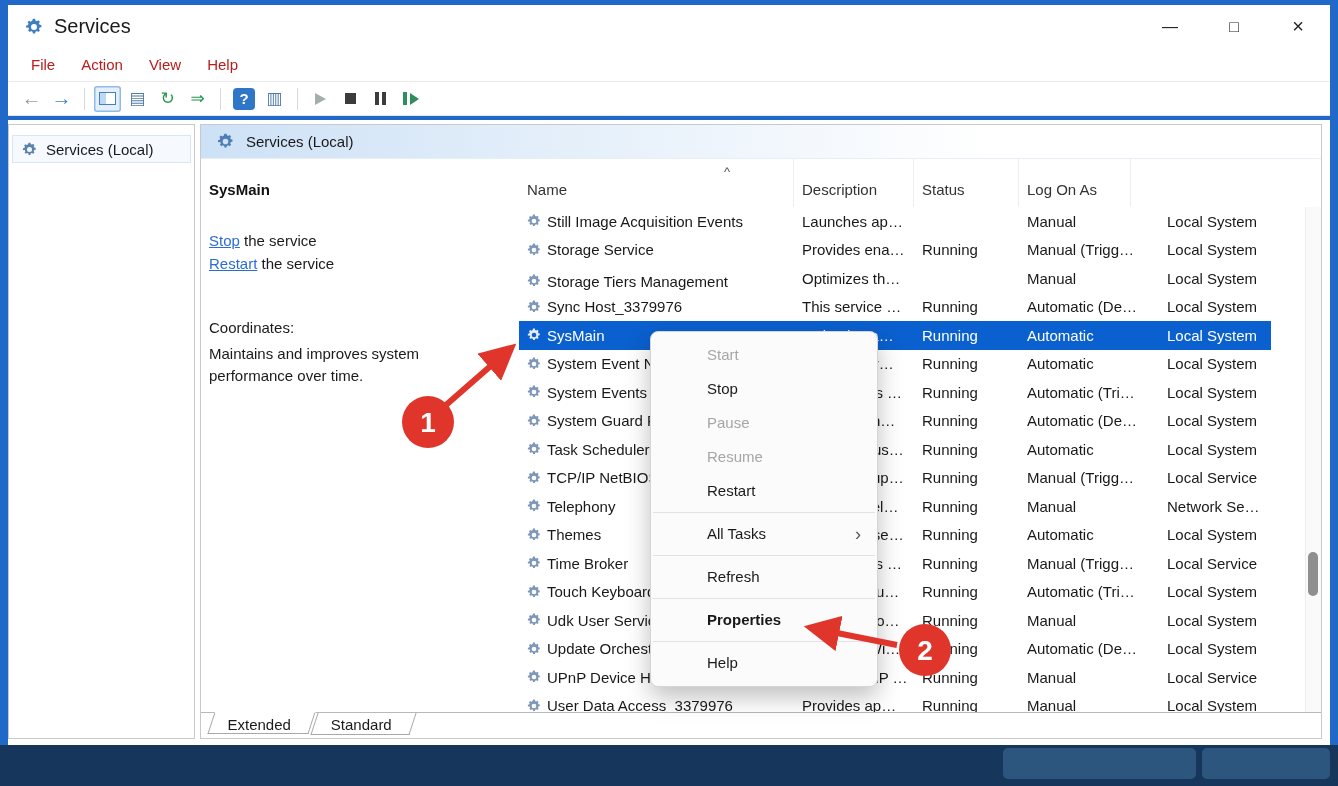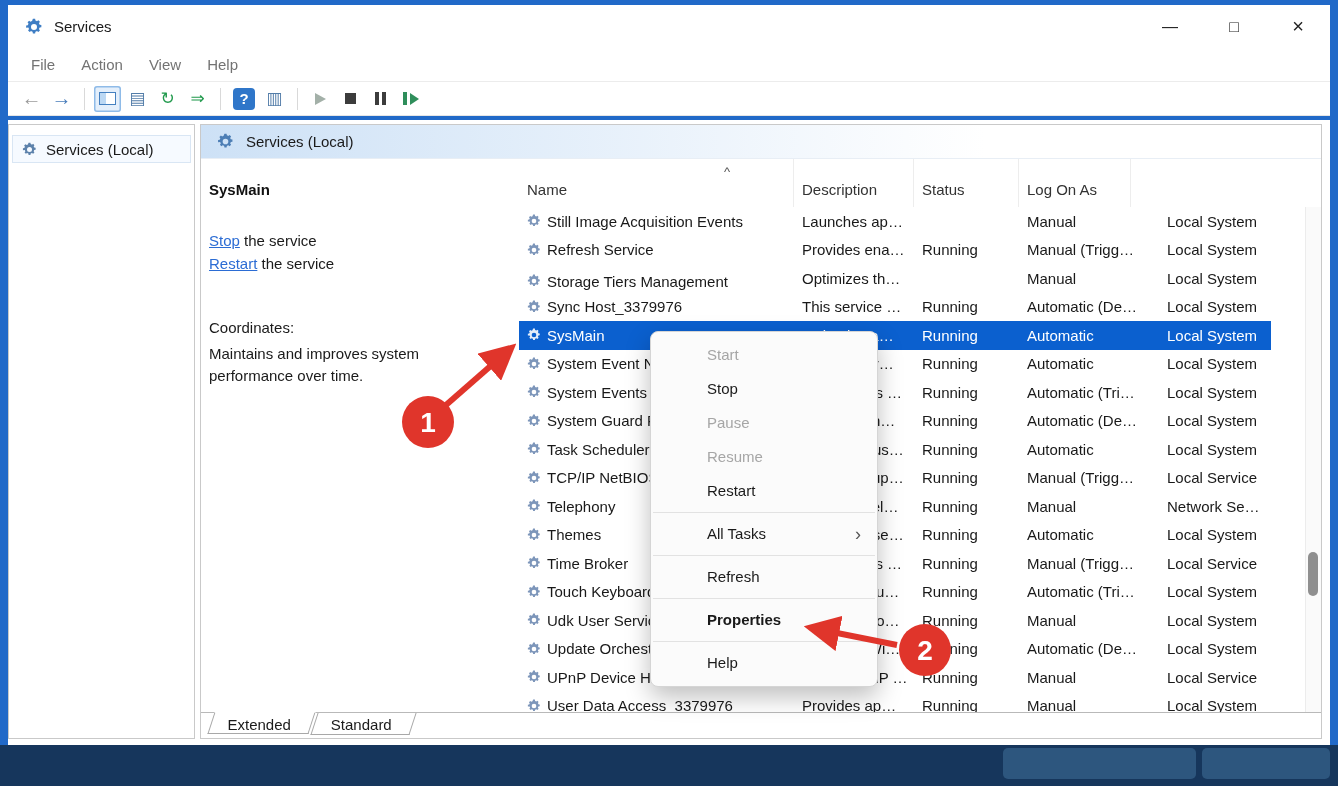--- a/index.html
+++ b/index.html
@@ -12,27 +12,27 @@
   
   .window{
     position:absolute;left:0;top:0;width:1338px;height:745px;
     box-sizing:border-box;background:#fff;
     border-left:8px solid var(--frame,#2169c8);
     border-right:8px solid var(--frame,#2169c8);
     border-top:5px solid var(--frame,#2169c8);
   }
   .titlebar{height:43px;display:flex;align-items:center;padding-left:16px;background:#fff;}
   .app-icon{width:20px;height:20px;display:flex;align-items:center;justify-content:center;}
-  .title-text{font-size:15px;color:#1a1a1a;margin-left:10px;}
+  .title-text{font-size:20px;color:#1a1a1a;margin-left:10px;}
   .win-controls{margin-left:auto;display:flex;height:100%;}
   .win-btn{width:64px;height:100%;display:flex;align-items:center;justify-content:center;font-size:16px;color:#222;}
   .win-btn.close{font-size:20px;}
   
   .menubar{height:33px;display:flex;align-items:center;padding-left:10px;border-bottom:1px solid #ececec;background:#fff;}
-  .menu-item{padding:6px 13px;font-size:15px;color:#737373;}
+  .menu-item{padding:6px 13px;font-size:15px;color:#b91c1c;}
   
   .toolbar{height:33px;display:flex;align-items:center;padding-left:10px;gap:3px;border-bottom:1px solid #e6e6e6;background:#fff;}
   .tsep{width:1px;height:22px;background:#d9d9d9;margin:0 6px;}
   .tbtn{width:27px;height:26px;display:flex;align-items:center;justify-content:center;gap:3px;border-radius:3px;font-size:17px;color:#527ca8;}
   .tbtn.nav{font-size:20px;color:#9a9a9a;}
   .tbtn.fwd{color:#4a7dbb;}
   .tbtn.active{background:#e4effb;box-shadow:0 0 0 1.5px #8fbbe8 inset;}
   .tbtn.greenicon{color:#229a4d;}
   .tbtn.helpicon{background:#2f76c9;color:#fff;width:22px;height:22px;border-radius:4px;font-weight:bold;font-size:15px;margin:0 3px;}
   .icon-tree{width:17px;height:13px;box-sizing:border-box;border:1px solid #4480c0;background:linear-gradient(to right,#bcd8f3 6px,#fff 6px);}
@@ -205,21 +205,21 @@
                 <div class="lv-c" style="width: 140px;">Manual</div>
                 <div class="lv-c" style="width: 112px;">Local System</div>
               </div>
               <div class="lv-row">
                 <div class="lv-c" style="width: 275px;">
                   <span class="row-gear">
                     <svg width="14" height="14" viewBox="0 0 24 24" aria-hidden="true">
                       <path fill="#7d96ba" fill-rule="evenodd" d="M10.5 1h3l.4 2.3c.7.2 1.4.5 2 .9l1.9-1.3 2.1 2.1-1.3 1.9c.4.6.7 1.3.9 2l2.3.4v3l-2.3.4c-.2.7-.5 1.4-.9 2l1.3 1.9-2.1 2.1-1.9-1.3c-.6.4-1.3.7-2 .9l-.4 2.3h-3l-.4-2.3c-.7-.2-1.4-.5-2-.9l-1.9 1.3-2.1-2.1 1.3-1.9c-.4-.6-.7-1.3-.9-2L1.5 13v-3l2.3-.4c.2-.7.5-1.4.9-2L3.4 5.7l2.1-2.1 1.9 1.3c.6-.4 1.3-.7 2-.9L10.5 1zm1.5 7a4 4 0 1 0 0 8 4 4 0 0 0 0-8z"></path>
                     </svg>
                   </span>
-                  <span>Refresh Service</span>
+                  <span>Storage Service</span>
                 </div>
                 <div class="lv-c" style="width: 120px;">Provides ena…</div>
                 <div class="lv-c" style="width: 105px;">Running</div>
                 <div class="lv-c" style="width: 140px;">Manual (Trigg…</div>
                 <div class="lv-c" style="width: 112px;">Local System</div>
               </div>
               <div class="lv-row">
                 <div class="lv-c" style="width: 275px; margin-top: 6px;">
                   <span class="row-gear">
                     <svg width="14" height="14" viewBox="0 0 24 24" aria-hidden="true">

